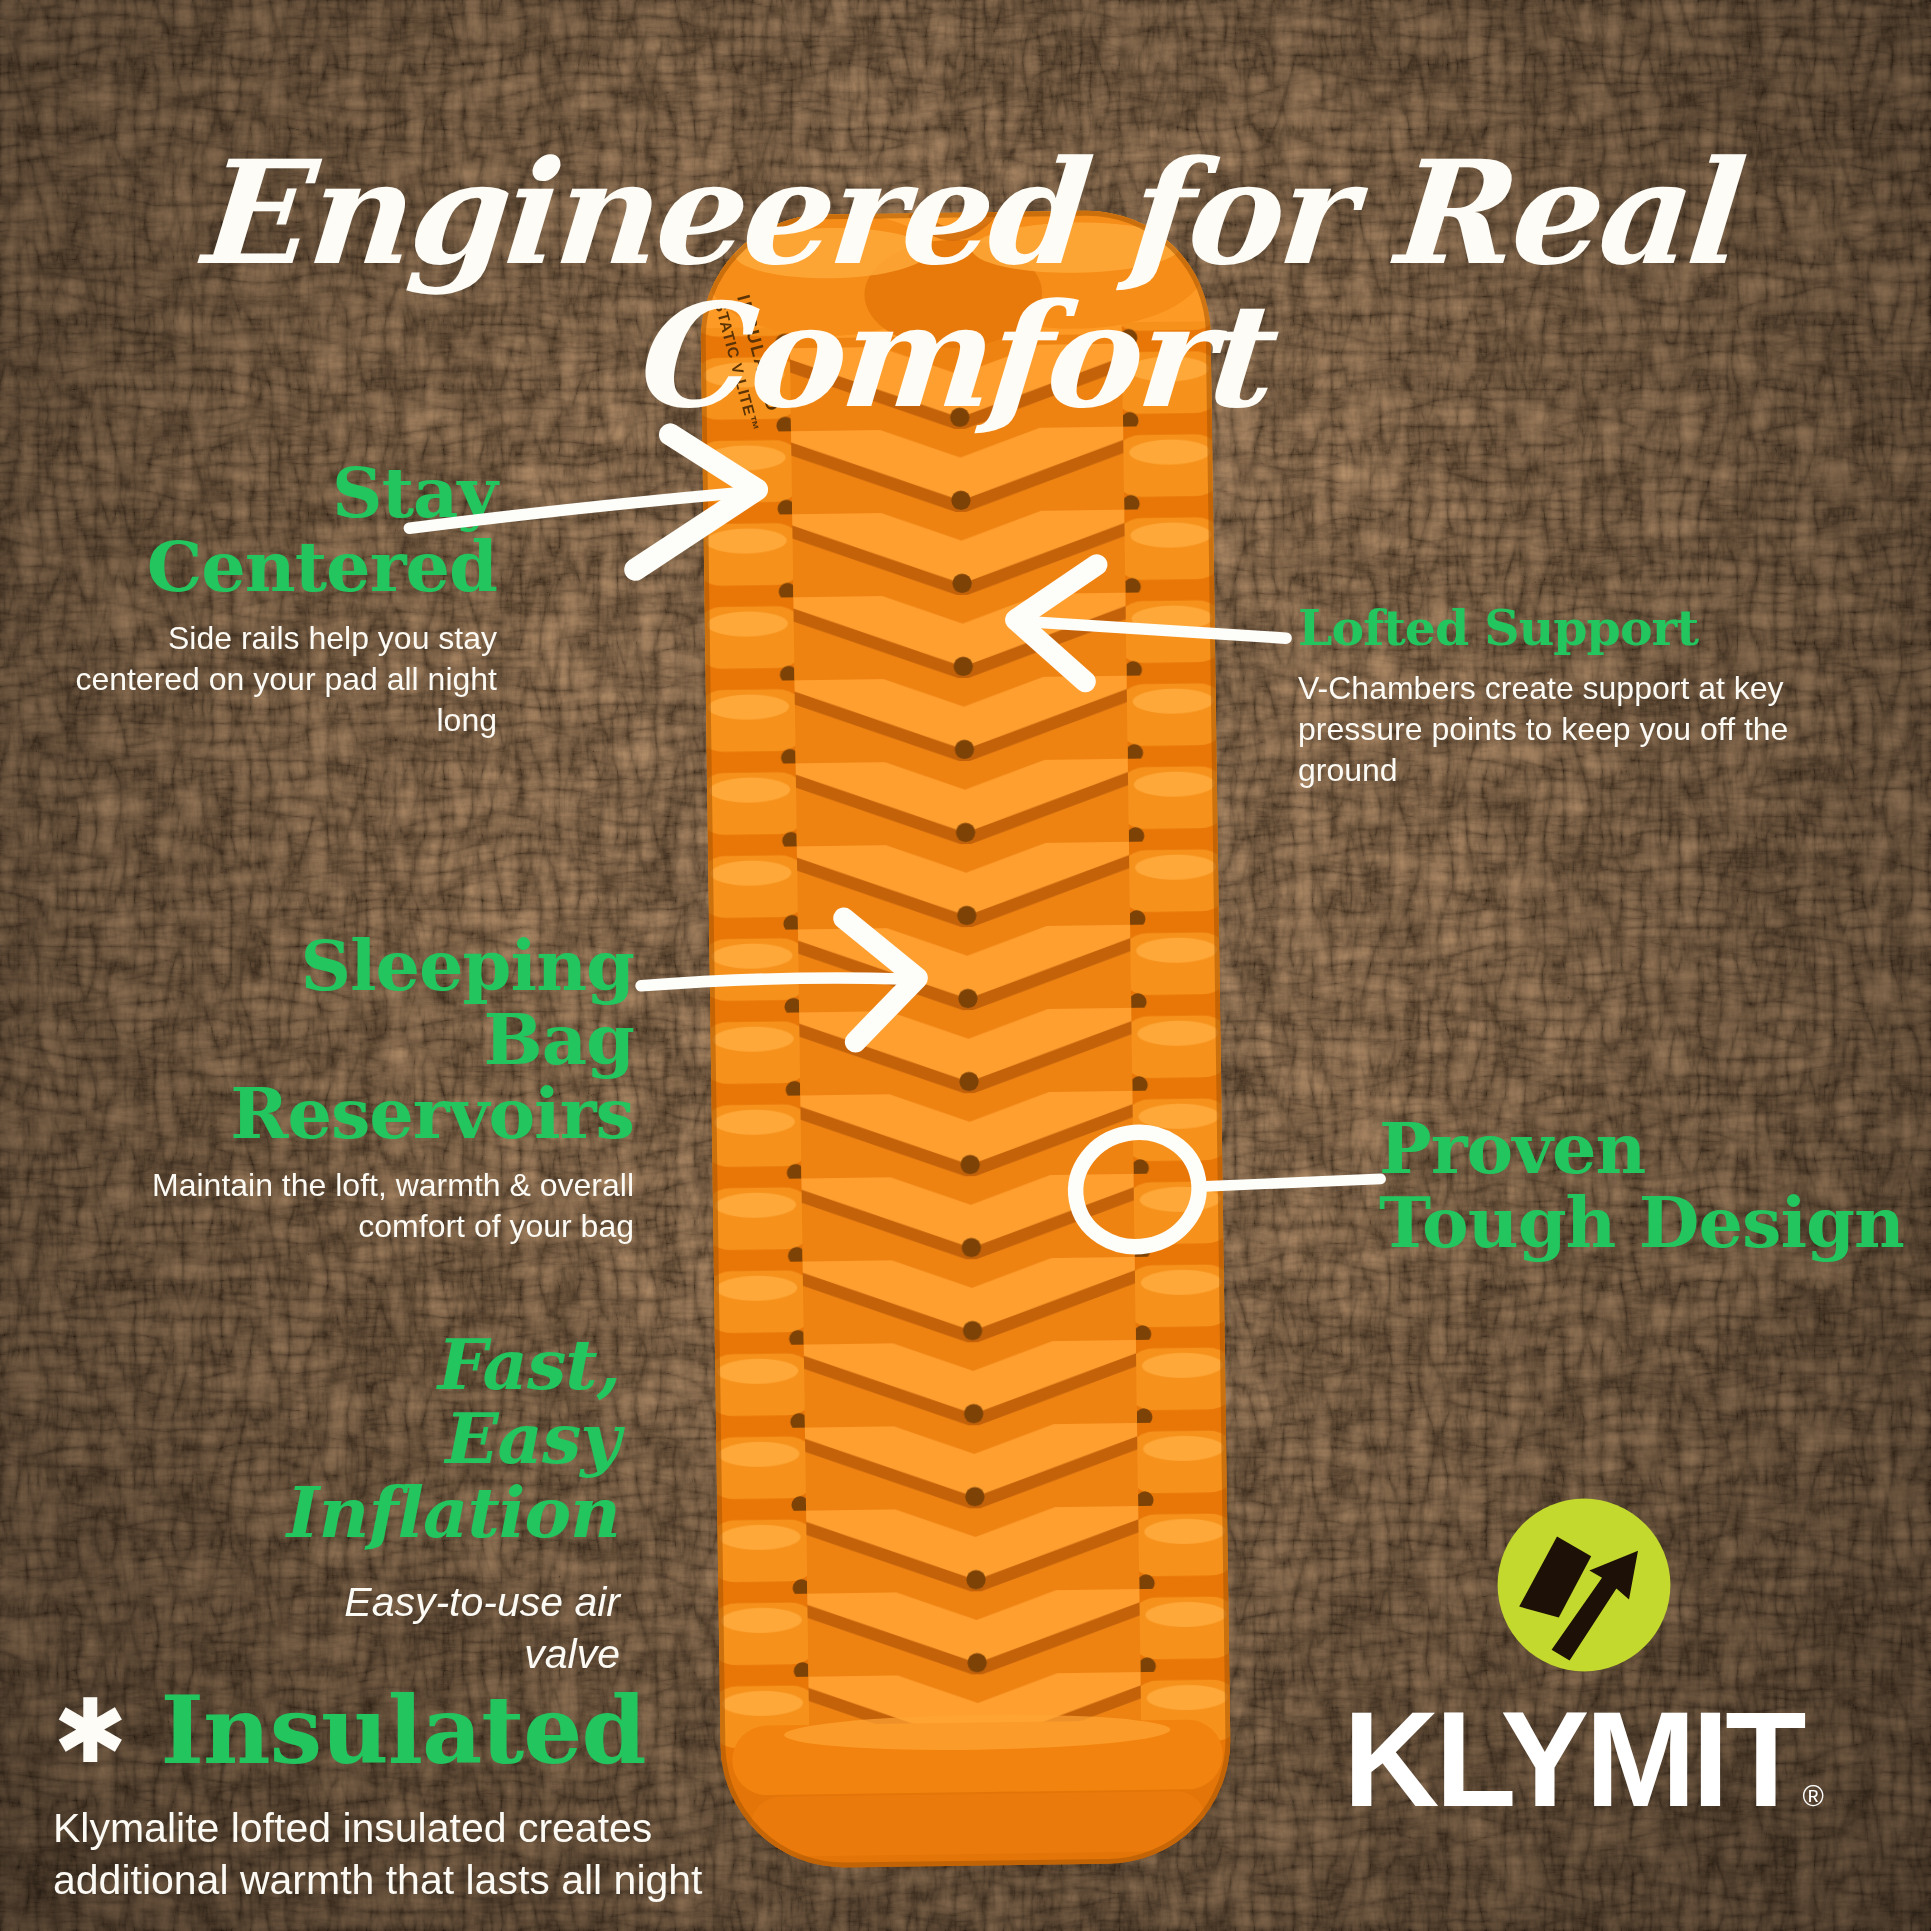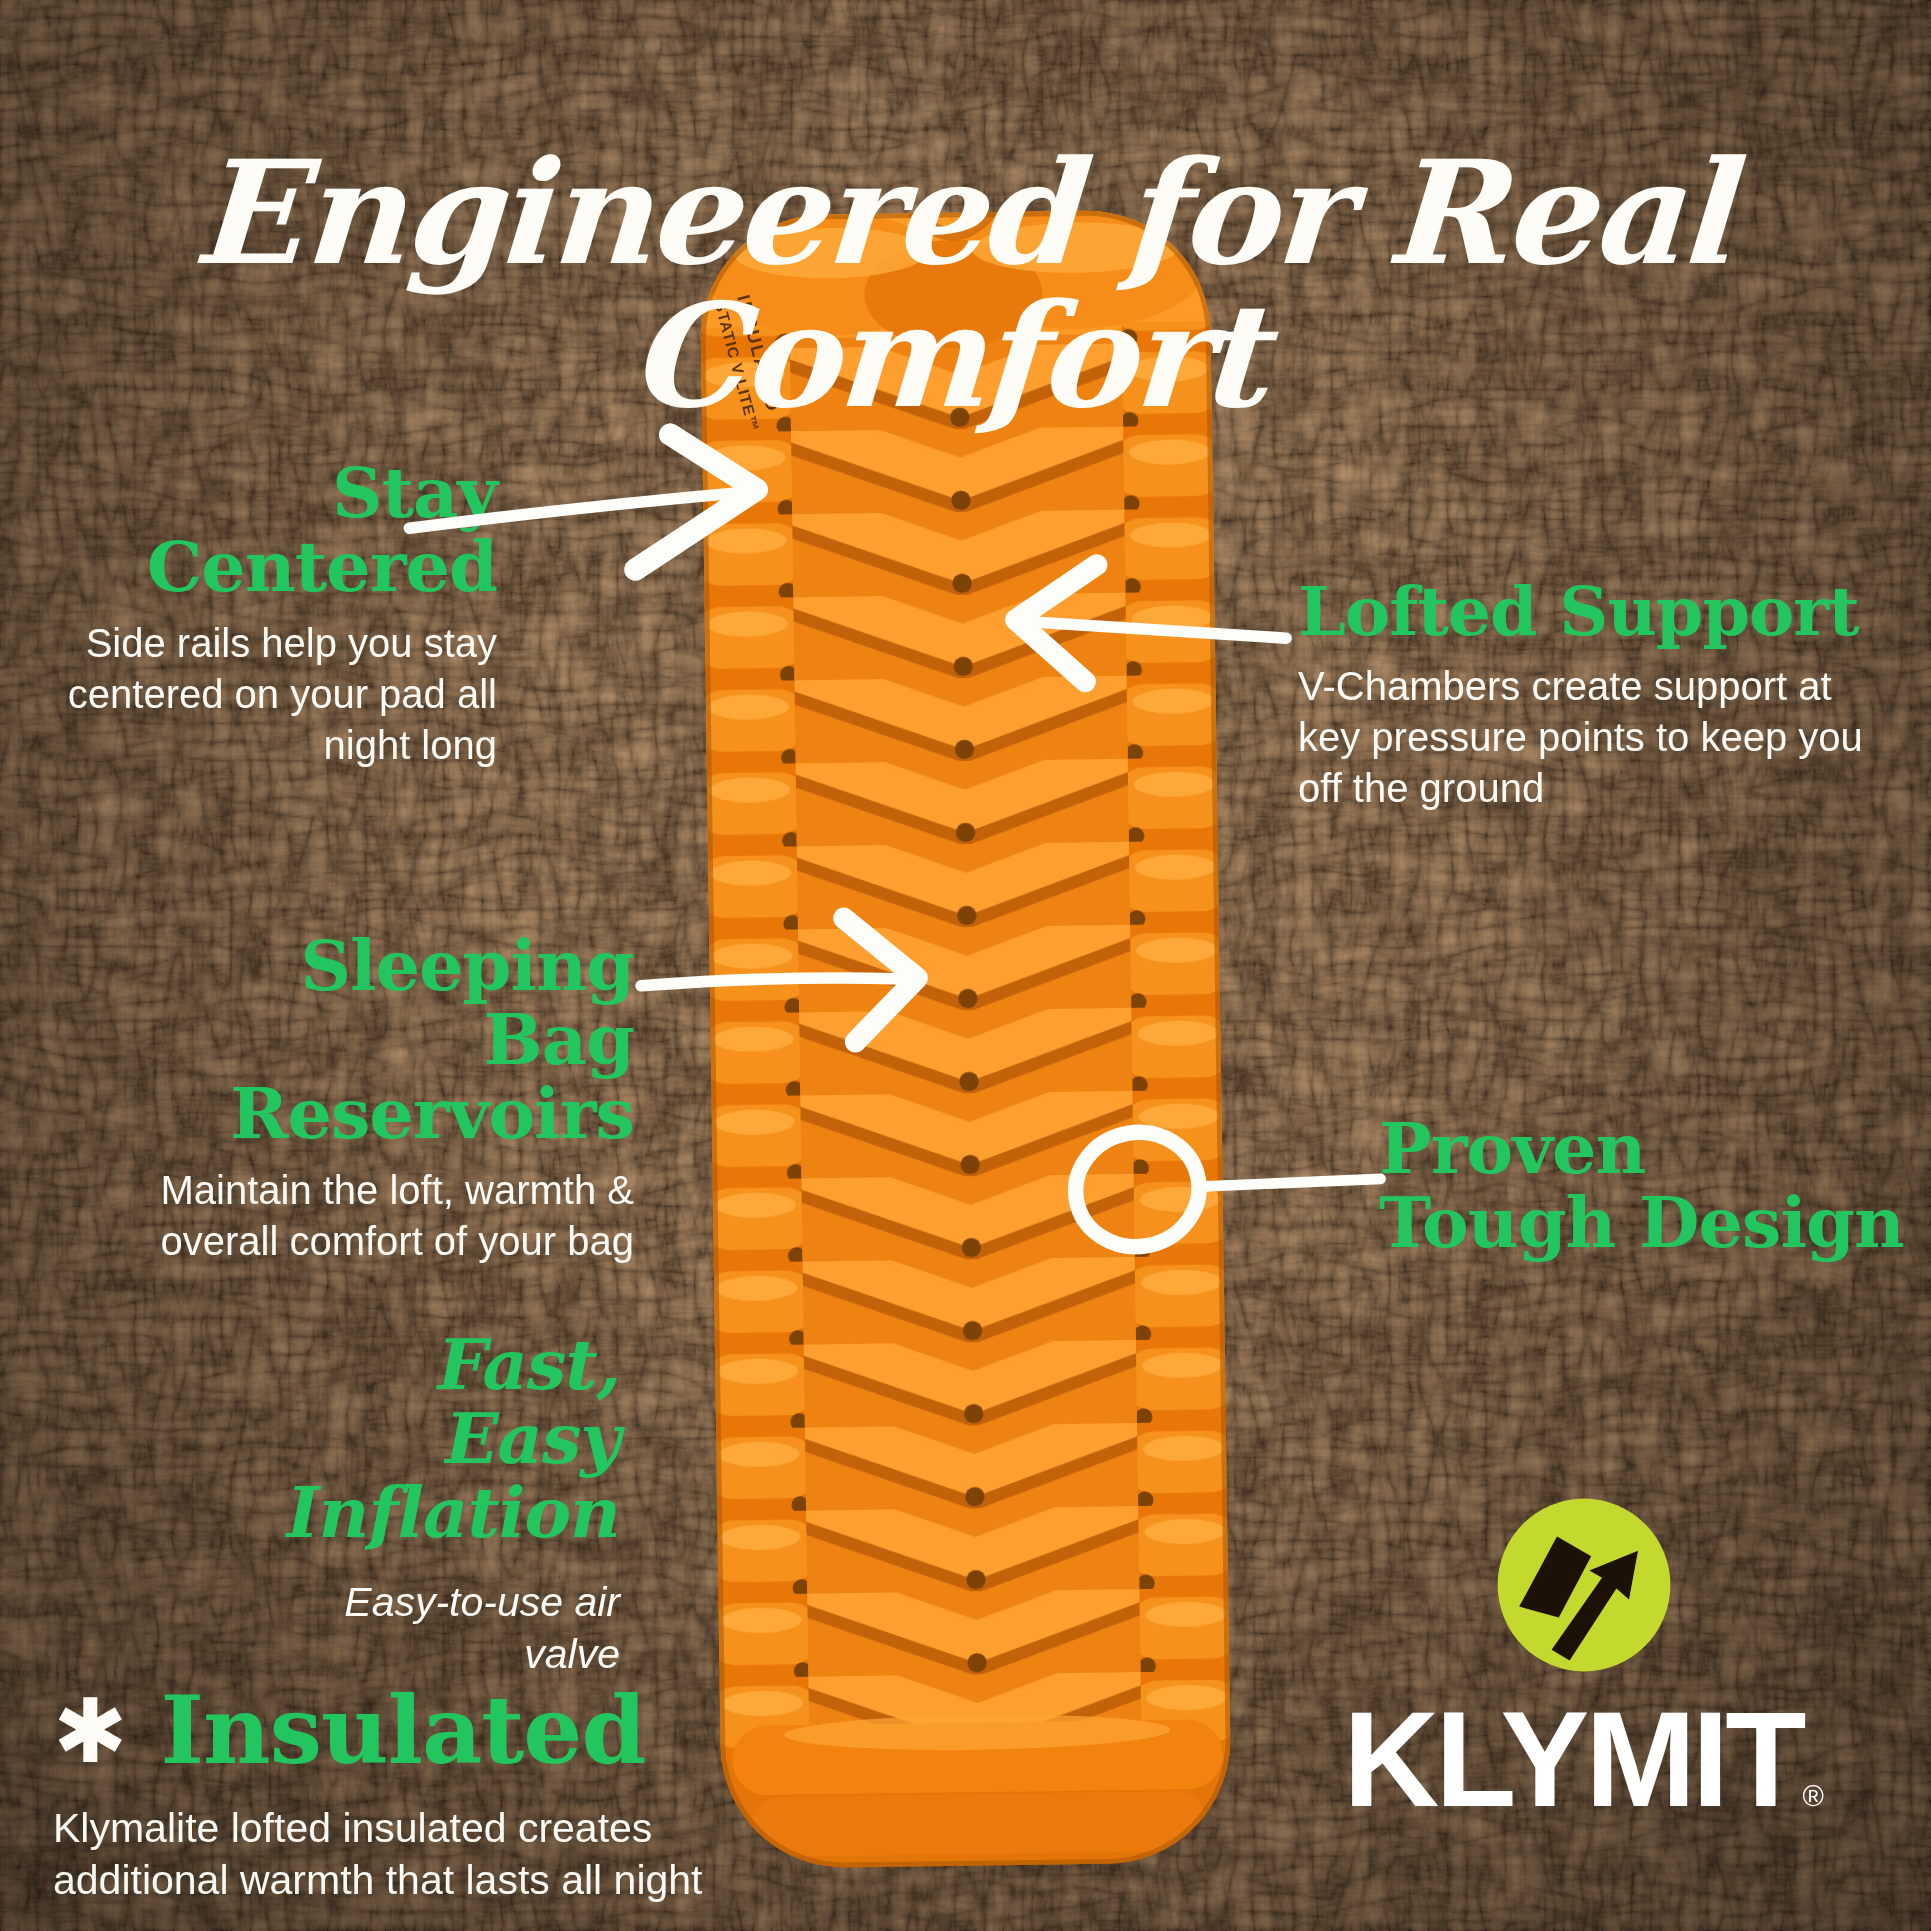--- a/index.html
+++ b/index.html
@@ -23,28 +23,28 @@
   }
 
   .callout{position:absolute;z-index:4;}
   .callout h2{
     margin:0;color:#22c55e;
     font-family:"DejaVu Serif", serif;font-weight:700;
     font-size:70px;line-height:1.06;letter-spacing:-1px;
   }
   .callout p{
     margin:13.5px 0 0 0;color:#fcfaf4;
-    font-size:40px;line-height:1.28;font-weight:400;
+    font-size:32px;line-height:1.28;font-weight:400;
   }
   .align-right{text-align:right;}
   .align-left{text-align:left;}
 
   .co-stay{left:53px;top:456px;width:444px;}
   .co-lofted{left:1298px;top:575px;width:587px;}
-  .co-lofted h2{font-size:68px;}
+  .co-lofted h2{font-size:49px;margin-top:28px;}
   .co-sleeping{left:140px;top:929px;width:494px;}
   .co-proven{left:1379px;top:1112px;width:526px;}
   .co-fast{left:251px;top:1328px;width:369px;font-style:italic;}
   .co-fast p{font-size:41px;margin-top:25px;}
   .co-insulated{left:53px;top:1682px;width:714px;}
   .co-insulated .head-row{display:flex;align-items:center;gap:33px;}
   .co-insulated h2{font-size:93px;}
   .snowflake{color:#fdfcf6;font-size:89px;line-height:1;}
   .co-insulated p{font-size:41px;margin-top:21px;}
 

